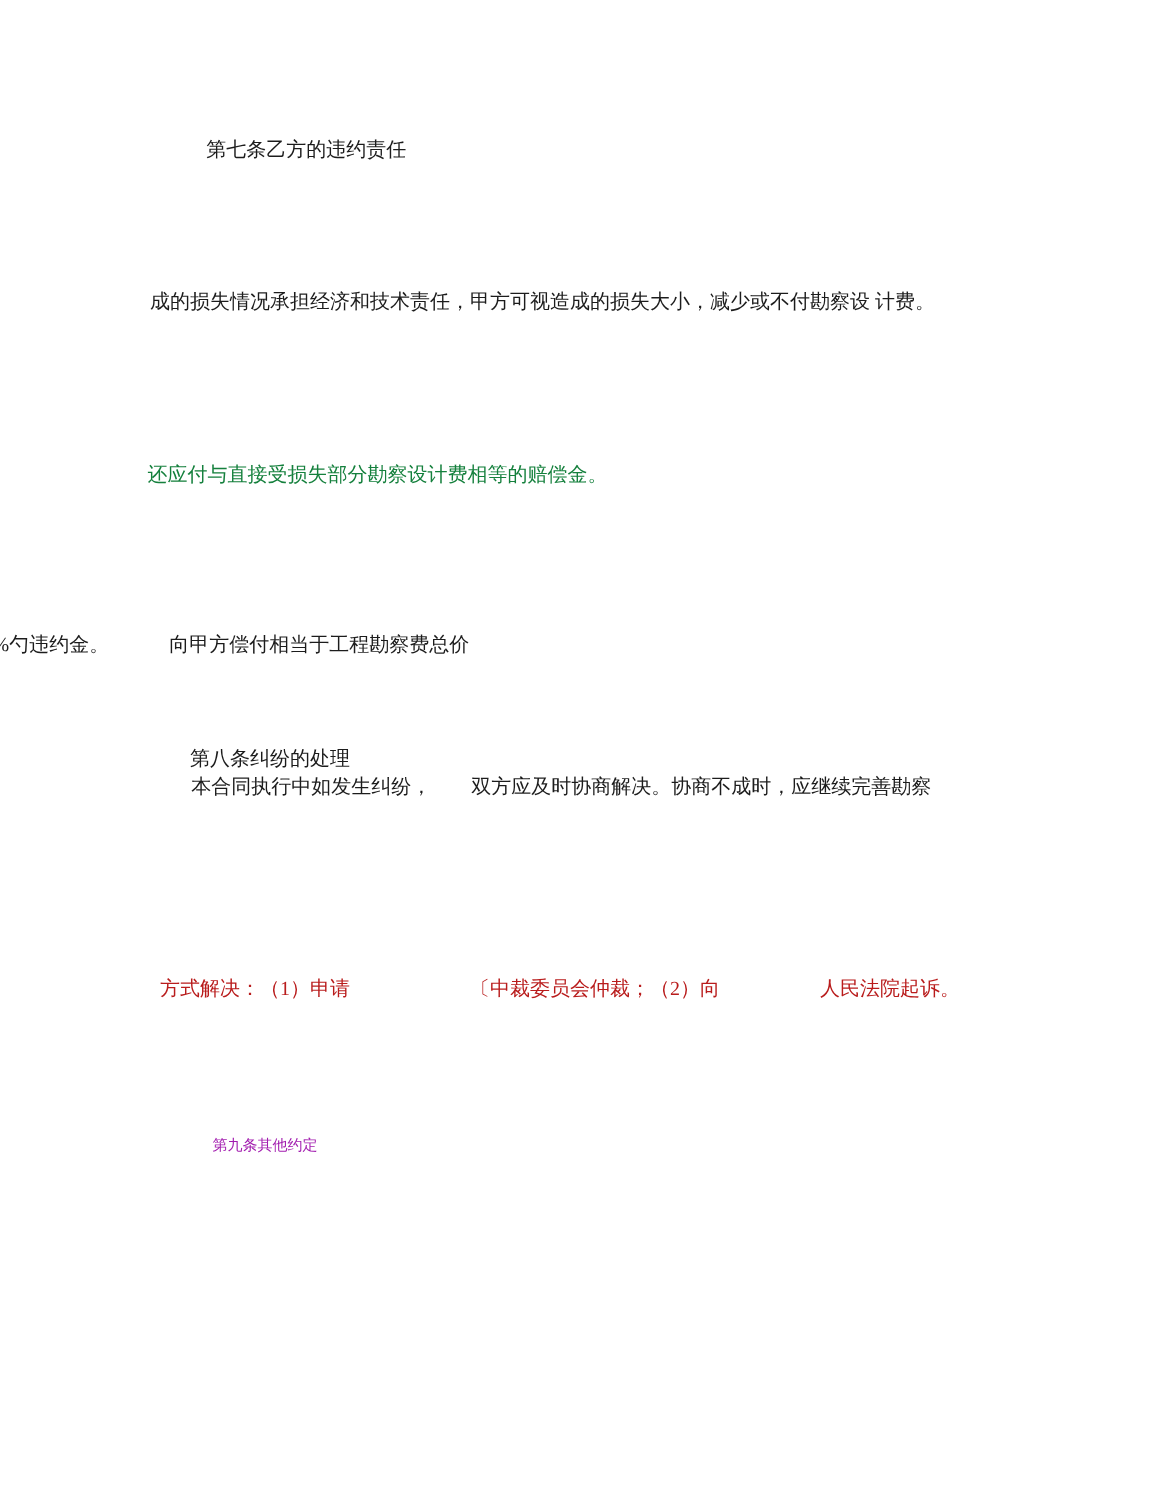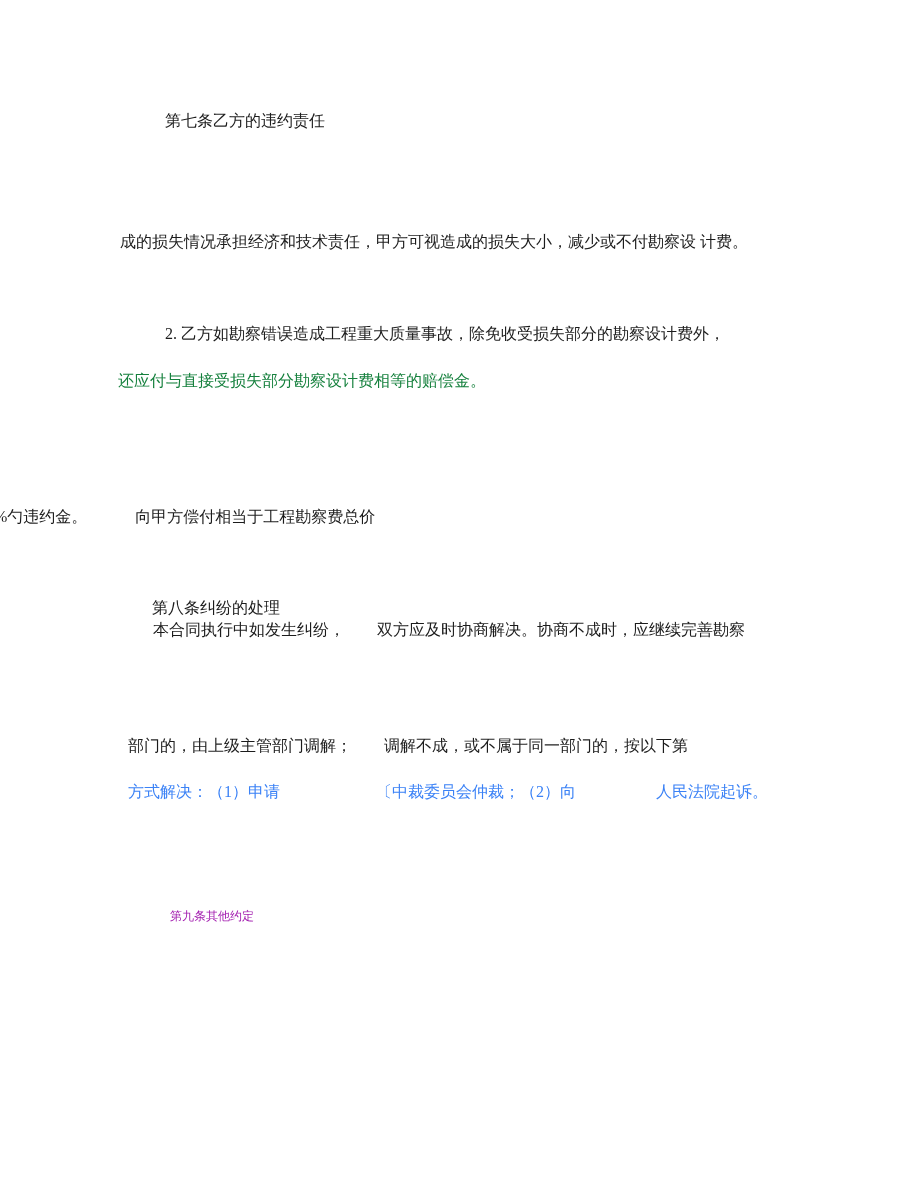--- a/index.html
+++ b/index.html
@@ -37,23 +37,21 @@
     font-family: "Liberation Serif", "DejaVu Serif", serif;
   }
 </style>
 </head>
 <body>
 
 <div class="page">
   <div class="text-layer" id="text-layer">
       <div class="text-line" style="left: 165px; top: 111px; font-size: 16px; color: rgb(28, 28, 28);">第七条乙方的违约责任</div>
       <div class="text-line" style="left: 120px; top: 232px; font-size: 16px; color: rgb(28, 28, 28);">成的损失情况承担经济和技术责任，甲方可视造成的损失大小，减少或不付勘察设 计费。</div>
-      <div class="text-line" style="left: 165px; top: 324px; font-size: 16px; color: rgb(28, 28, 28);">2. 乙方如勘察错误造成工程重大质量事故，除免收受损失部分的勘察设计费外，</div>
       <div class="text-line" style="left: 118px; top: 371px; font-size: 16px; color: #15803d;">还应付与直接受损失部分勘察设计费相等的赔偿金。</div>
       <div class="text-line" style="left: -6px; top: 507px; font-size: 16px; color: rgb(28, 28, 28);">%勺违约金。　　　向甲方偿付相当于工程勘察费总价</div>
       <div class="text-line" style="left: 152px; top: 598px; font-size: 16px; color: rgb(28, 28, 28);">第八条纠纷的处理</div>
       <div class="text-line" style="left: 153px; top: 620px; font-size: 16px; color: rgb(28, 28, 28);">本合同执行中如发生纠纷，　　双方应及时协商解决。协商不成时，应继续完善勘察</div>
-      <div class="text-line" style="left: 128px; top: 736px; font-size: 16px; color: rgb(28, 28, 28);">部门的，由上级主管部门调解；　　调解不成，或不属于同一部门的，按以下第</div>
-      <div class="text-line" style="left: 128px; top: 782px; font-size: 16px; color: #3b82f6;">方式解决：（1）申请　　　　　　〔中裁委员会仲裁；（2）向　　　　　人民法院起诉。</div>
+      <div class="text-line" style="left: 128px; top: 782px; font-size: 16px; color: #b91c1c;">方式解决：（1）申请　　　　　　〔中裁委员会仲裁；（2）向　　　　　人民法院起诉。</div>
       <div class="text-line" style="left: 170px; top: 909px; font-size: 12px; color: #a21caf;">第九条其他约定</div>
     </div>
   <div class="watermark">淘文库</div>
 </div>
 
 </body></html>

